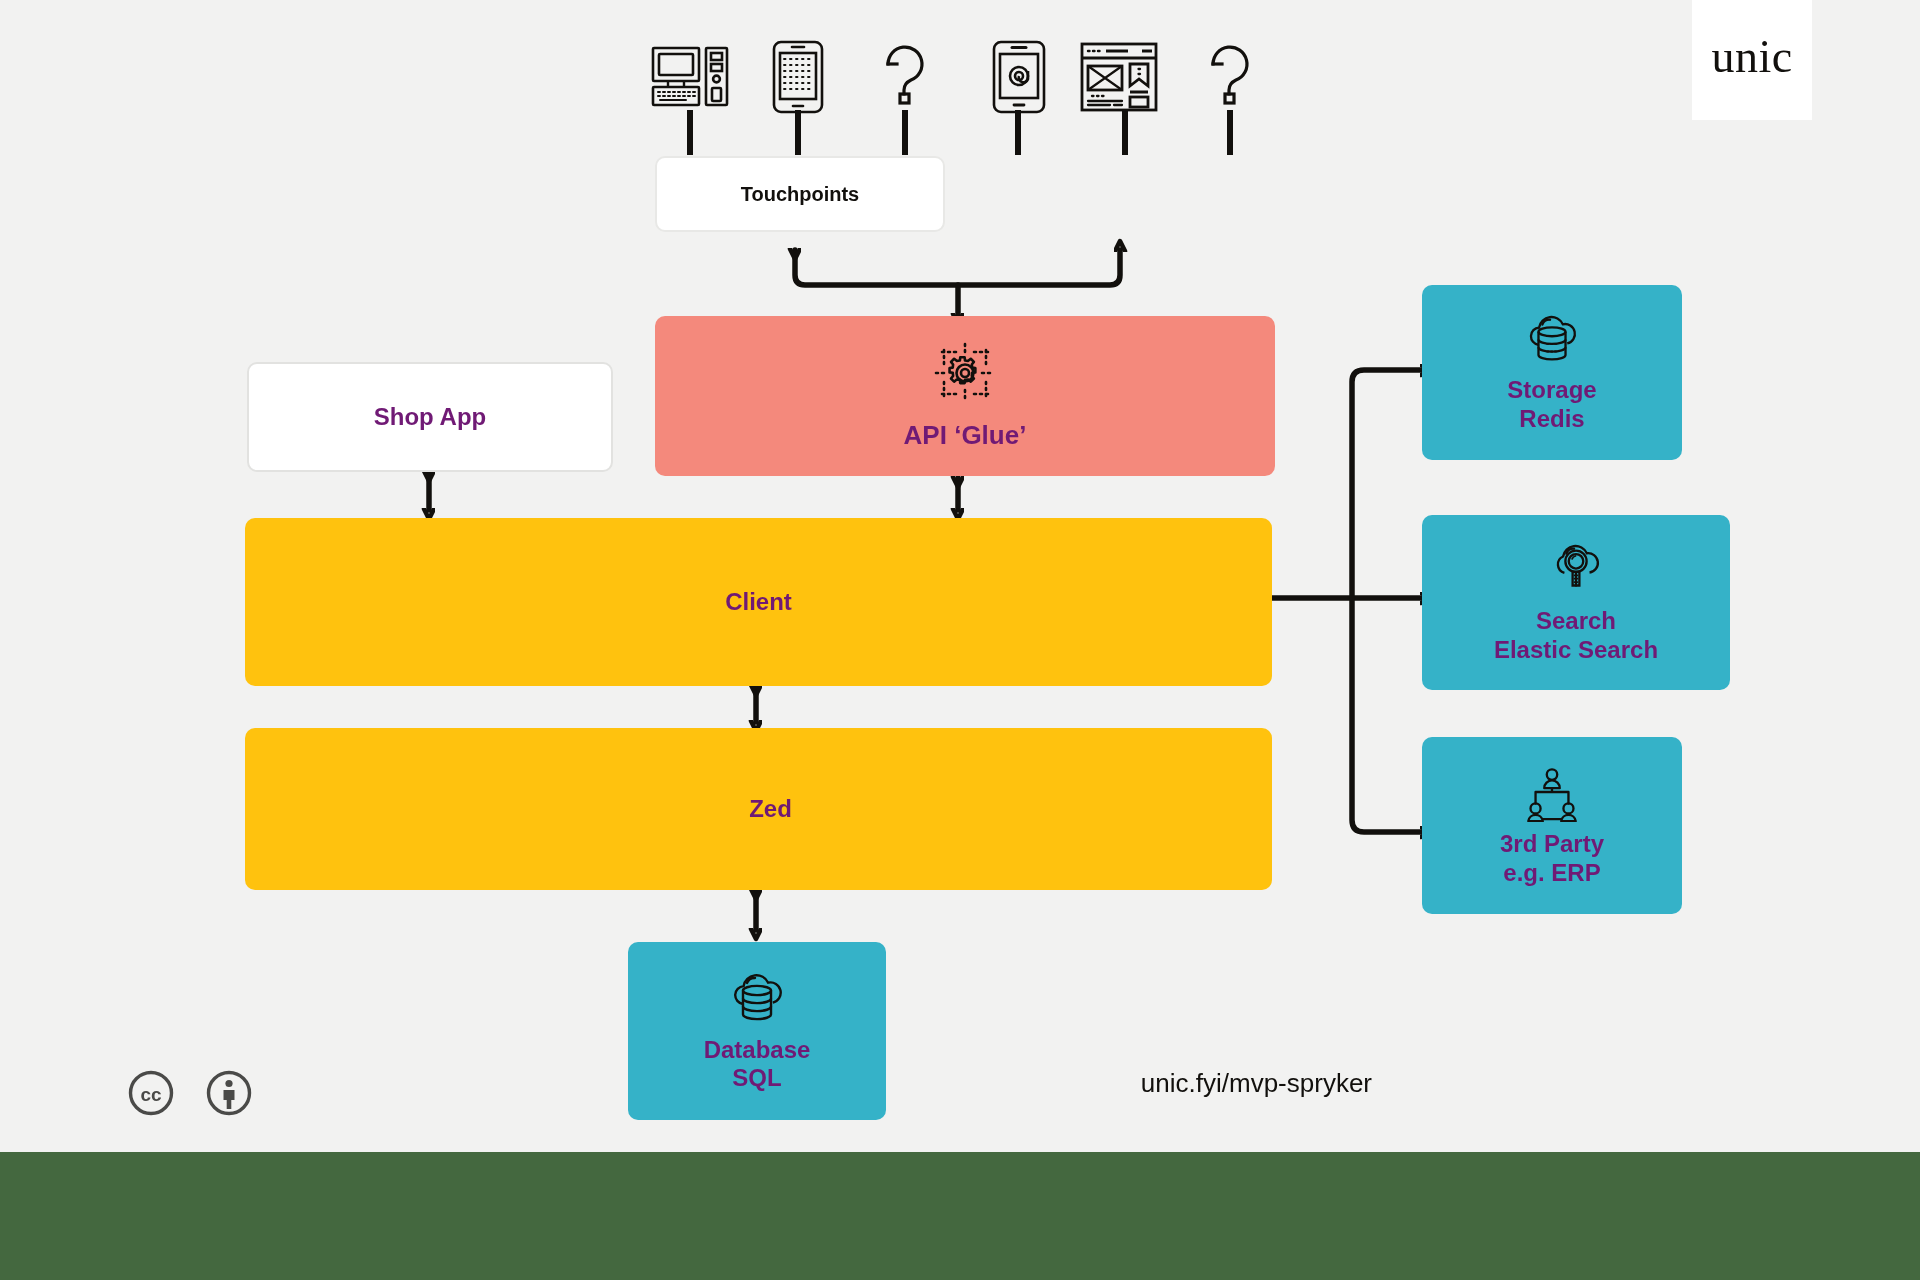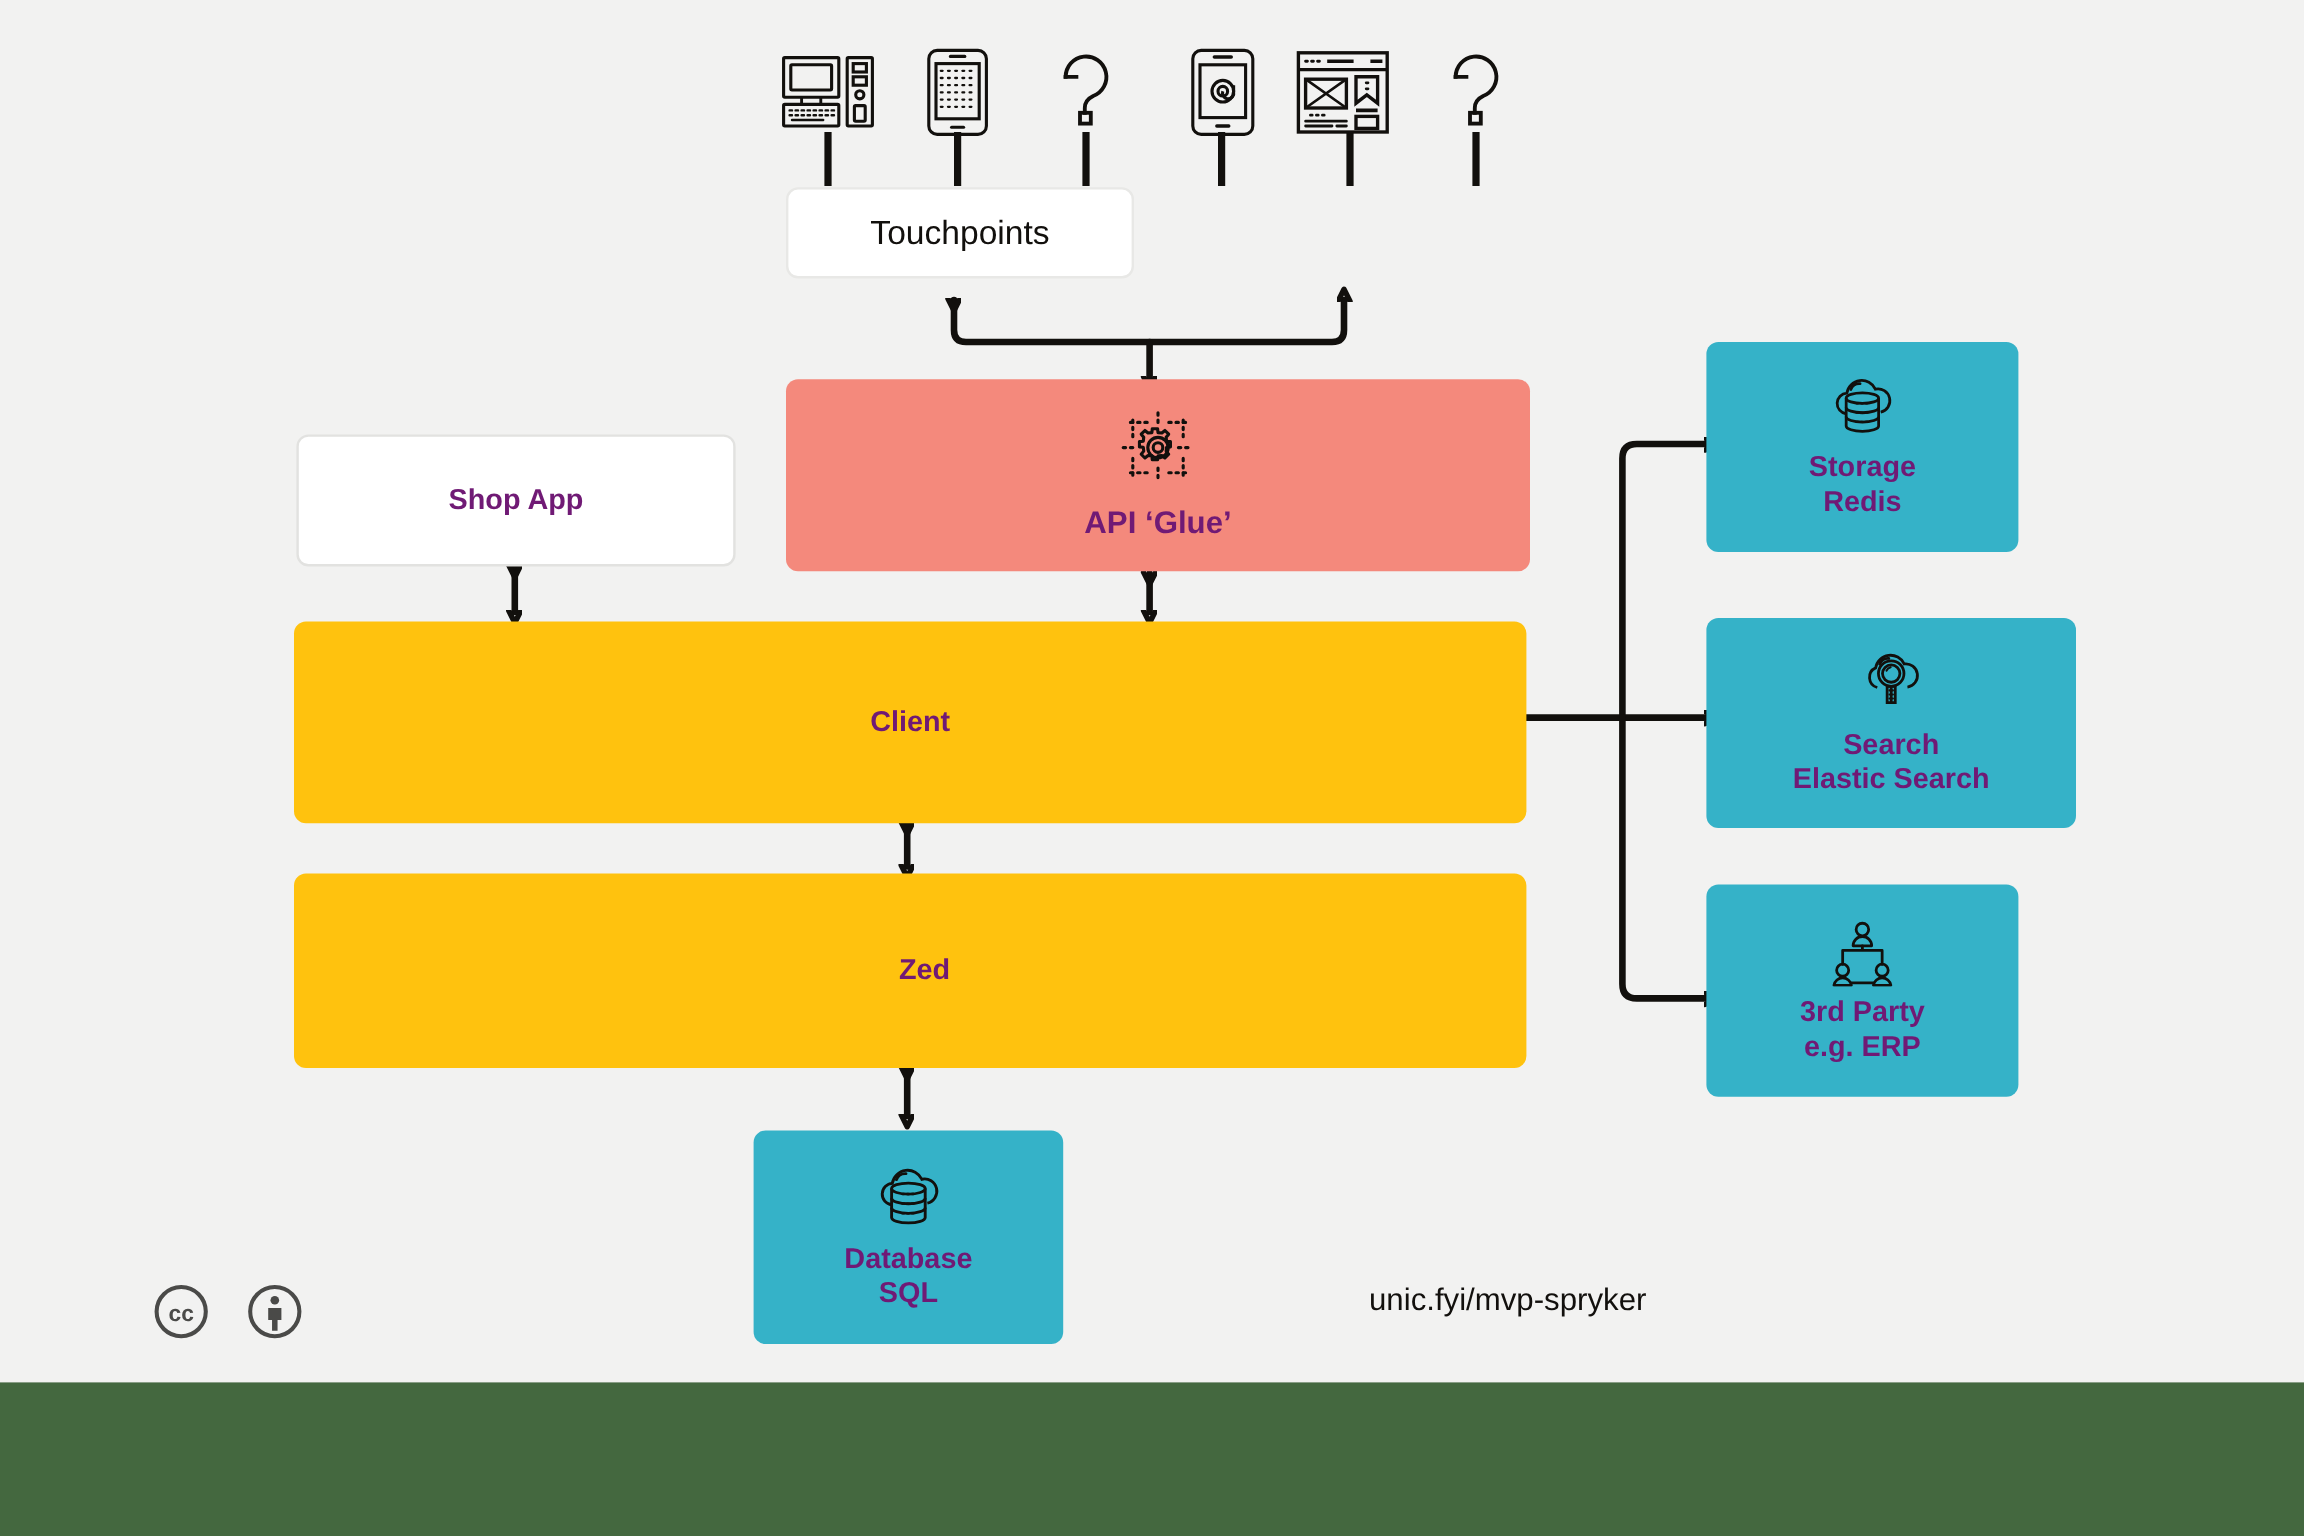--- a/index.html
+++ b/index.html
@@ -77,23 +77,23 @@
     position: absolute;
     box-sizing: border-box;
     background: #ffffff;
     border: 2px solid #e8e8e6;
     border-radius: 10px;
     display: flex;
     align-items: center;
     justify-content: center;
   }
   .pill-label {
-    font-size: 28px;
+    font-size: 20px;
     color: #12100d;
-    font-weight: 400;
+    font-weight: 700;
   }
   .glue-label {
     font-size: 26px;
     font-weight: bold;
     margin-top: 8px;
   }
   .node .icon {
     line-height: 0;
     margin-bottom: 8px;
   }
@@ -370,20 +370,23 @@
         <circle cx="48" cy="45" r="5.2"></circle>
         <path d="M40.5 58 a7.6 7.6 0 0 1 15 0 z" stroke-linejoin="round"></path>
 
         <path d="M22 56 h18" stroke-linecap="round"></path>
       </svg>
     </span>
     <span class="node-label">3rd Party</span>
     <span class="node-label">e.g. ERP</span>
   </div>
 
+  <div class="logo-box">
+    <span class="logo-text">unic</span>
+  </div>
 
   <div class="cc-badges">
     <span>
       <svg width="46" height="46" viewBox="0 0 46 46" fill="none">
         <circle cx="23" cy="23" r="20.5" stroke="#4a4a48" stroke-width="3.4"></circle>
         <text x="23" y="30.5" font-family="Liberation Sans, sans-serif" font-size="19" font-weight="bold" fill="#4a4a48" text-anchor="middle">cc</text>
       </svg>
     </span>
     <span>
       <svg width="46" height="46" viewBox="0 0 46 46" fill="none">

